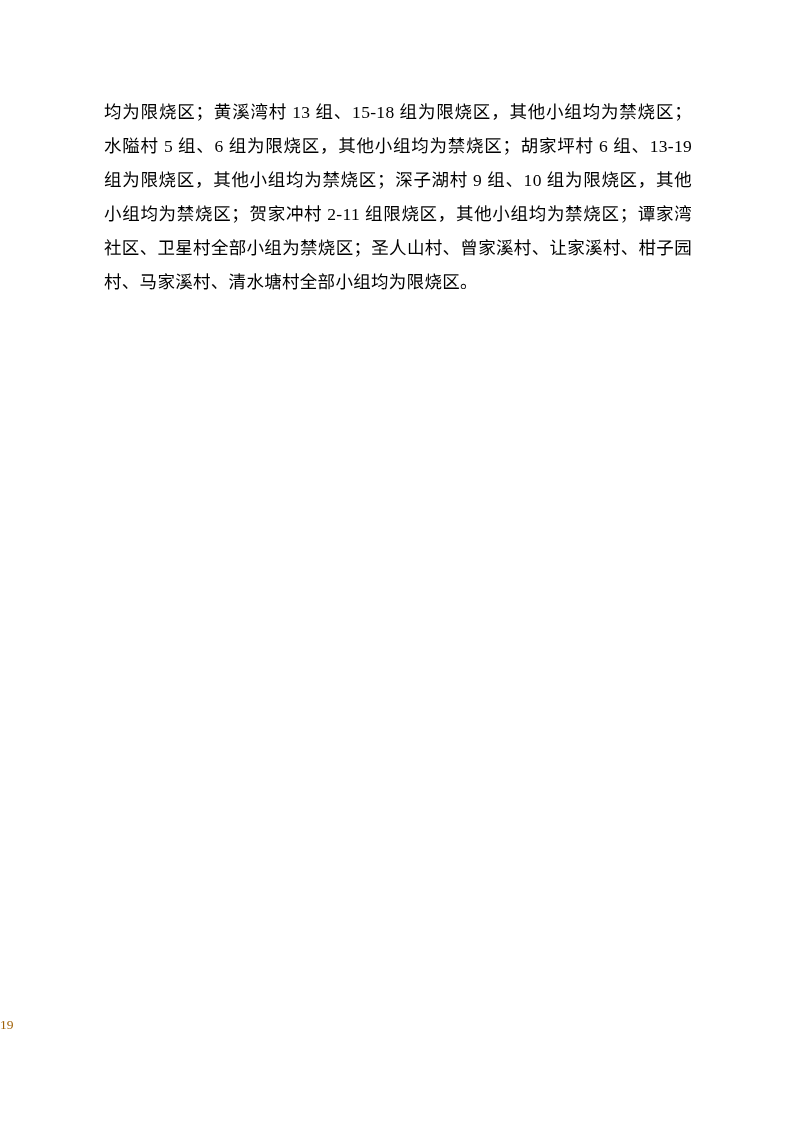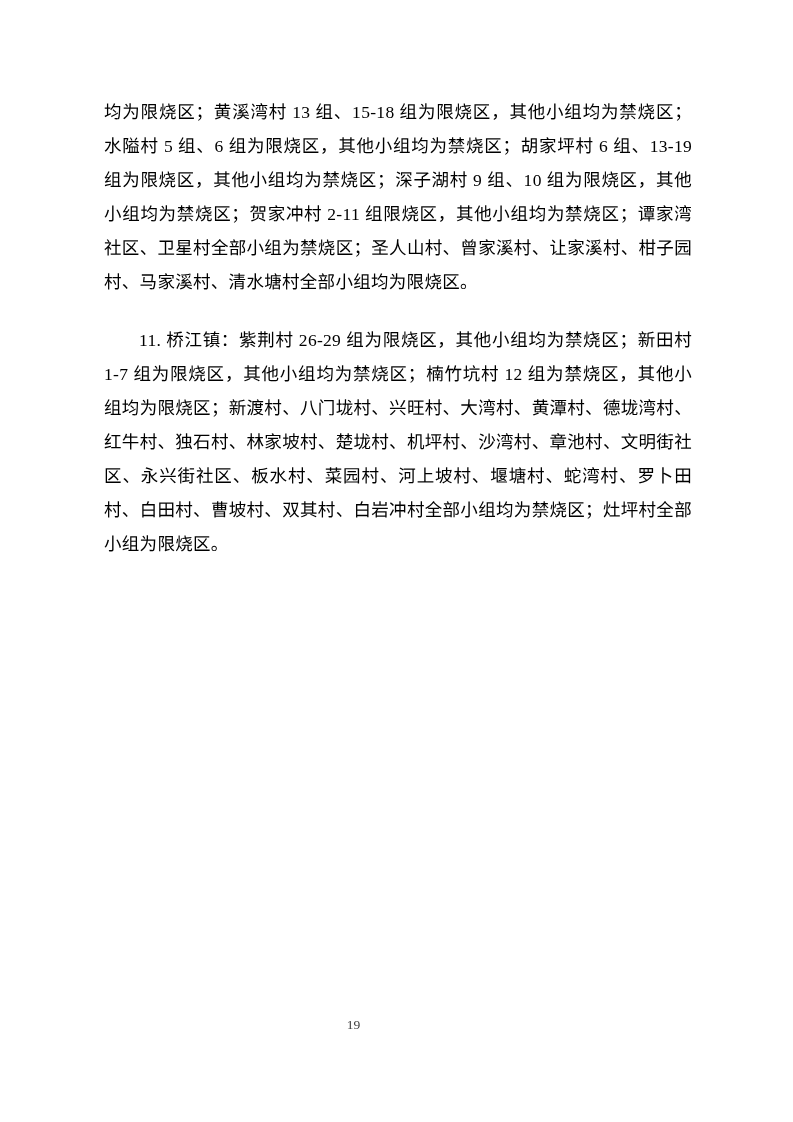--- a/index.html
+++ b/index.html
@@ -31,28 +31,26 @@
     word-break: break-all;
   }
   .content p.indent {
     text-indent: 2em;
   }
   .page-number {
     position: absolute;
     left: 0;
     right: 0;
     top: 1015px;
-    text-align: center;
     font-size: 13.5px;
     line-height: 20px;
-    color: #404040;
+    color: #a16207;
   }
 </style>
 </head>
 <body>
 
 <div class="page">
   <div class="content">
     <p>均为限烧区；黄溪湾村 13 组、15-18 组为限烧区，其他小组均为禁烧区；水隘村 5 组、6 组为限烧区，其他小组均为禁烧区；胡家坪村 6 组、13-19 组为限烧区，其他小组均为禁烧区；深子湖村 9 组、10 组为限烧区，其他小组均为禁烧区；贺家冲村 2-11 组限烧区，其他小组均为禁烧区；谭家湾社区、卫星村全部小组为禁烧区；圣人山村、曾家溪村、让家溪村、柑子园村、马家溪村、清水塘村全部小组均为限烧区。</p>
-    <p class="indent">11. 桥江镇：紫荆村 26-29 组为限烧区，其他小组均为禁烧区；新田村 1-7 组为限烧区，其他小组均为禁烧区；楠竹坑村 12 组为禁烧区，其他小组均为限烧区；新渡村、八门垅村、兴旺村、大湾村、黄潭村、德垅湾村、红牛村、独石村、林家坡村、楚垅村、机坪村、沙湾村、章池村、文明街社区、永兴街社区、板水村、菜园村、河上坡村、堰塘村、蛇湾村、罗卜田村、白田村、曹坡村、双其村、白岩冲村全部小组均为禁烧区；灶坪村全部小组为限烧区。</p>
   </div>
   <div class="page-number">19</div>
 </div>
 
 </body></html>

